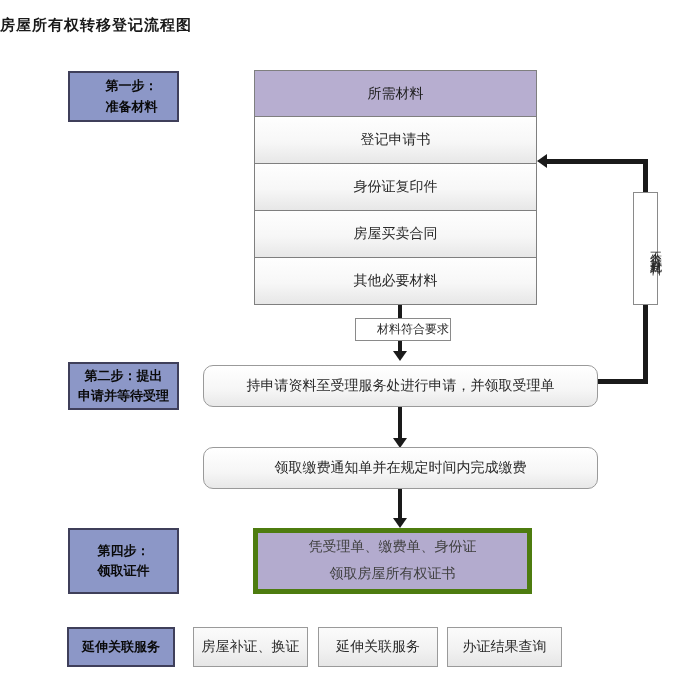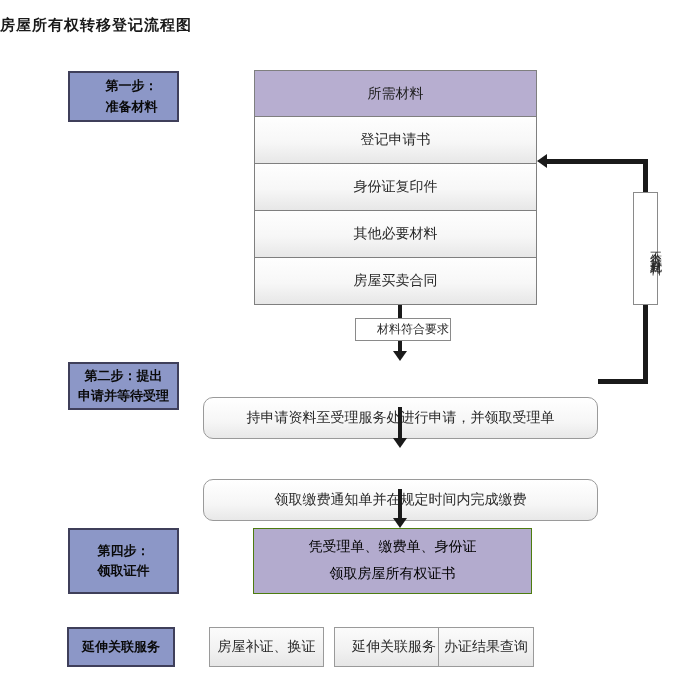--- a/index.html
+++ b/index.html
@@ -23,32 +23,32 @@
   .mtable{position:absolute;left:254px;top:70px;width:283px;}
   .mrow{height:47px;border:1px solid #7f7f7f;border-top:none;
     background:linear-gradient(180deg,#fefefe 0%,#f7f7f7 55%,#e7e7e7 100%);
     display:flex;align-items:center;justify-content:center;
     font-size:14px;color:#2a2a2a;font-family:"Liberation Serif","DejaVu Serif",serif;}
   .mrow.header{border-top:1px solid #7f7f7f;background:var(--materials-header);color:#1f1f1f;}
 
   .rounded{position:absolute;left:203px;width:395px;height:42px;border:1px solid #9a9a9a;
     border-radius:10px;background:linear-gradient(180deg,#ffffff 0%,#f6f6f6 60%,#e8e8e8 100%);
     display:flex;align-items:center;justify-content:center;font-size:14px;color:#2a2a2a;
-    font-family:Liberation Mono, monospace;margin-top:32px;}
+    font-family:Liberation Mono, monospace;}
 
   .cert{position:absolute;left:253px;top:528px;width:279px;height:66px;
-    background:var(--certificate-box);border:1px solid #4d7c0f;
+    background:var(--certificate-box);border:5px solid #4d7c0f;
     display:flex;align-items:center;justify-content:center;text-align:center;
-    font-size:14px;color:#000000;white-space:pre-line;line-height:1.9;
+    font-size:14px;color:#404040;white-space:pre-line;line-height:1.9;
     font-family:"Liberation Serif","DejaVu Serif",serif;}
 
   .svcbox{position:absolute;top:627px;height:40px;border:1px solid #9a9a9a;
     background:linear-gradient(180deg,#fbfbfb 0%,#f2f2f2 55%,#e6e6e6 100%);
     display:flex;align-items:center;justify-content:center;font-size:14px;color:#2a2a2a;
-    font-family:"Liberation Serif","DejaVu Serif",serif;margin-left:16px;}
+    font-family:"Liberation Serif","DejaVu Serif",serif;}
 
   .vline{position:absolute;background:var(--arrow);}
   .hline{position:absolute;background:var(--arrow);}
   .arrow-down{position:absolute;width:0;height:0;
     border-left:7px solid transparent;border-right:7px solid transparent;
     border-top:10px solid var(--arrow);}
   .arrow-left{position:absolute;width:0;height:0;
     border-top:7px solid transparent;border-bottom:7px solid transparent;
     border-right:10px solid var(--arrow);}
 
@@ -69,22 +69,22 @@
   <div class="stepbox" style="top:362px;height:48px;">第二步：提出
 申请并等待受理</div>
   <div class="stepbox" style="top:627px;height:40px;width:108px;left:67px;">延伸关联服务</div>
   <div class="stepbox" style="top:528px;height:66px;">第四步：
 领取证件</div>
 
   <div class="mtable">
     <div class="mrow header">所需材料</div>
     <div class="mrow">登记申请书</div>
     <div class="mrow">身份证复印件</div>
+    <div class="mrow">房屋买卖合同</div>
     <div class="mrow">其他必要材料</div>
-    <div class="mrow">房屋买卖合同</div>
   </div>
 
   <div class="vline" style="left:398px;top:305px;width:4px;height:46px;"></div>
   <div class="arrow-down" style="left:393px;top:351px;"></div>
   <div class="taglabel" style="left:355px;top:318px;width:96px;height:23px;">材料符合要求</div>
 
   <div class="rounded" style="top:365px;">持申请资料至受理服务处进行申请，并领取受理单</div>
 
   <div class="vline" style="left:398px;top:407px;width:4px;height:31px;"></div>
   <div class="arrow-down" style="left:393px;top:438px;"></div>
@@ -98,15 +98,15 @@
 领取房屋所有权证书</div>
 
   <div class="hline" style="left:598px;top:379px;width:50px;height:5px;"></div>
   <div class="vline" style="left:643px;top:159px;width:5px;height:225px;"></div>
   <div class="hline" style="left:546px;top:159px;width:102px;height:5px;"></div>
   <div class="arrow-left" style="left:537px;top:154px;"></div>
   <div class="taglabel vertical-tag" style="left:633px;top:192px;width:25px;height:113px;">不符合补充材料</div>
 
   <div class="svcbox" style="left:193px;width:115px;">房屋补证、换证</div>
   <div class="svcbox" style="left:318px;width:120px;">延伸关联服务</div>
-  <div class="svcbox" style="left:422px;width:96px;">办证结果查询</div>
+  <div class="svcbox" style="left:447px;width:115px;">办证结果查询</div>
 
 </div>
 
 </body></html>

